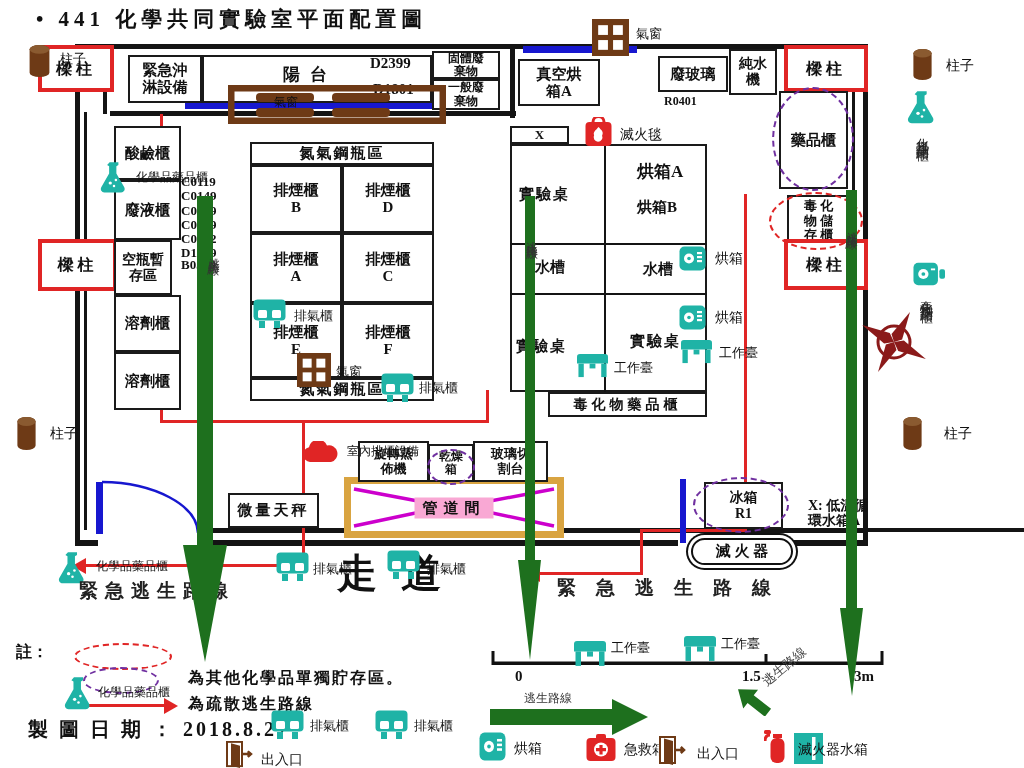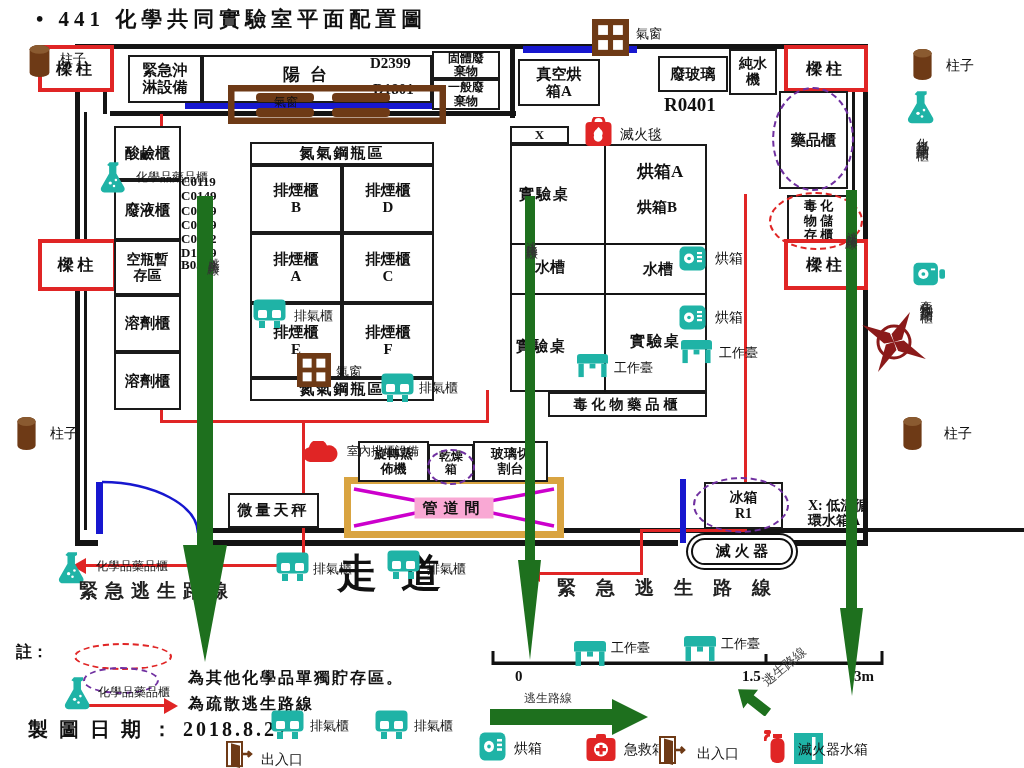--- a/index.html
+++ b/index.html
@@ -81,21 +81,21 @@
     </div>
     <div class="el box" style="left: 432px; top: 79px; width: 68px; height: 31px; font-size: 12px; z-index: 41;">
       <div class="bxl"><span>一般廢</span><br><span>棄物</span></div>
     </div>
     <div class="el box" style="left: 518px; top: 59px; width: 82px; height: 47px; font-size: 15px; z-index: 42;">
       <div class="bxl"><span>真空烘</span><br><span>箱A</span></div>
     </div>
     <div class="el box" style="left: 658px; top: 56px; width: 70px; height: 36px; font-size: 15px; z-index: 43;">
       <div class="bxl"><span>廢玻璃</span></div>
     </div>
-    <div class="el txt" style="left: 664px; top: 95px; font-size: 19px; z-index: 44;"><span>R0401</span></div>
+    <div class="el txt" style="left: 664px; top: 95px; font-size: 12px; z-index: 44;"><span>R0401</span></div>
     <div class="el box" style="left: 729px; top: 49px; width: 48px; height: 46px; font-size: 14px; z-index: 45;">
       <div class="bxl"><span>純水</span><br><span>機</span></div>
     </div>
     <div class="el box rbox" style="left: 784px; top: 45px; width: 84px; height: 47px; font-size: 16px; letter-spacing: 4px; z-index: 46;">
       <div class="bxl"><span>樑柱</span></div>
     </div>
     <div class="el box" style="left: 779px; top: 91px; width: 69px; height: 98px; font-size: 15px; z-index: 47;">
       <div class="bxl"><span>藥品櫃</span></div>
     </div>
     <div class="el box" style="left: 787px; top: 195px; width: 63px; height: 52px; font-size: 13px; z-index: 48;">
@@ -106,21 +106,21 @@
     </div>
     <div class="el box rbox" style="left: 38px; top: 239px; width: 79px; height: 52px; font-size: 16px; letter-spacing: 4px; z-index: 50;">
       <div class="bxl"><span>樑柱</span></div>
     </div>
     <div class="el box" style="left: 114px; top: 126px; width: 67px; height: 54px; font-size: 15px; z-index: 51;">
       <div class="bxl"><span>酸鹼櫃</span></div>
     </div>
     <div class="el box" style="left: 114px; top: 180px; width: 67px; height: 60px; font-size: 15px; z-index: 52;">
       <div class="bxl"><span>廢液櫃</span></div>
     </div>
-    <div class="el box" style="left: 114px; top: 240px; width: 67px; height: 55px; font-size: 14px; z-index: 53;">
+    <div class="el box" style="left: 114px; top: 240px; width: 58px; height: 55px; font-size: 14px; z-index: 53;">
       <div class="bxl"><span>空瓶暫</span><br><span>存區</span></div>
     </div>
     <div class="el box" style="left: 114px; top: 295px; width: 67px; height: 57px; font-size: 15px; z-index: 54;">
       <div class="bxl"><span>溶劑櫃</span></div>
     </div>
     <div class="el box" style="left: 114px; top: 352px; width: 67px; height: 58px; font-size: 15px; z-index: 55;">
       <div class="bxl"><span>溶劑櫃</span></div>
     </div>
     <div class="el box" style="left: 250px; top: 142px; width: 184px; height: 259px; font-size: 12px; z-index: 56;">
       <div class="bxl"><span></span></div>

